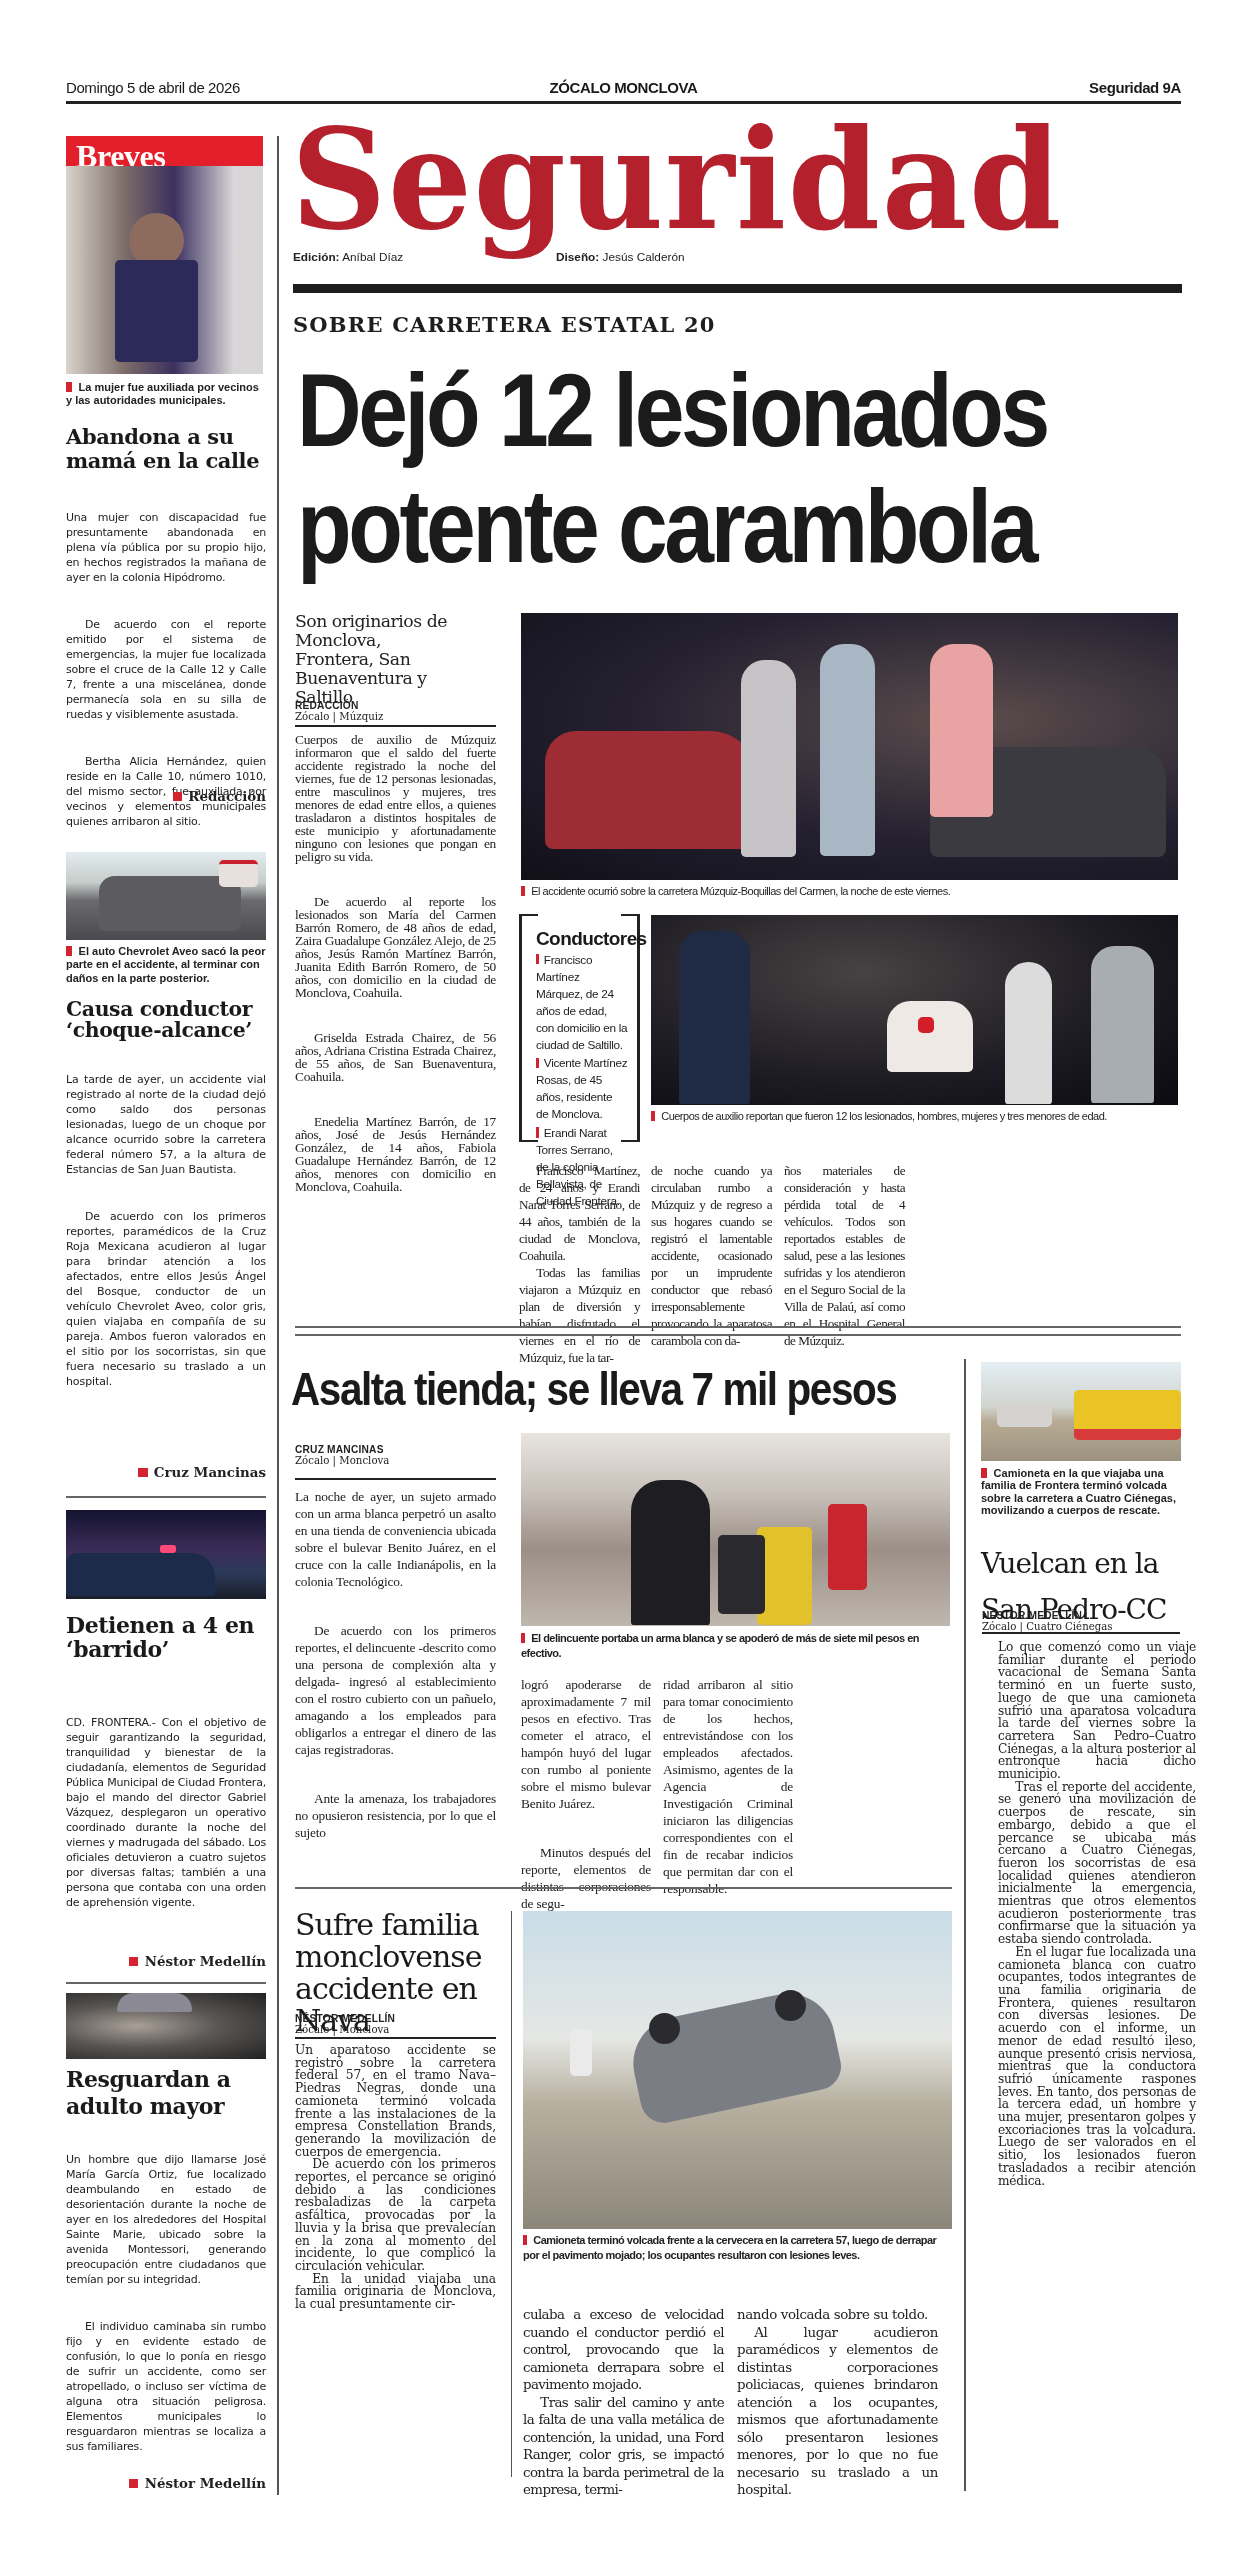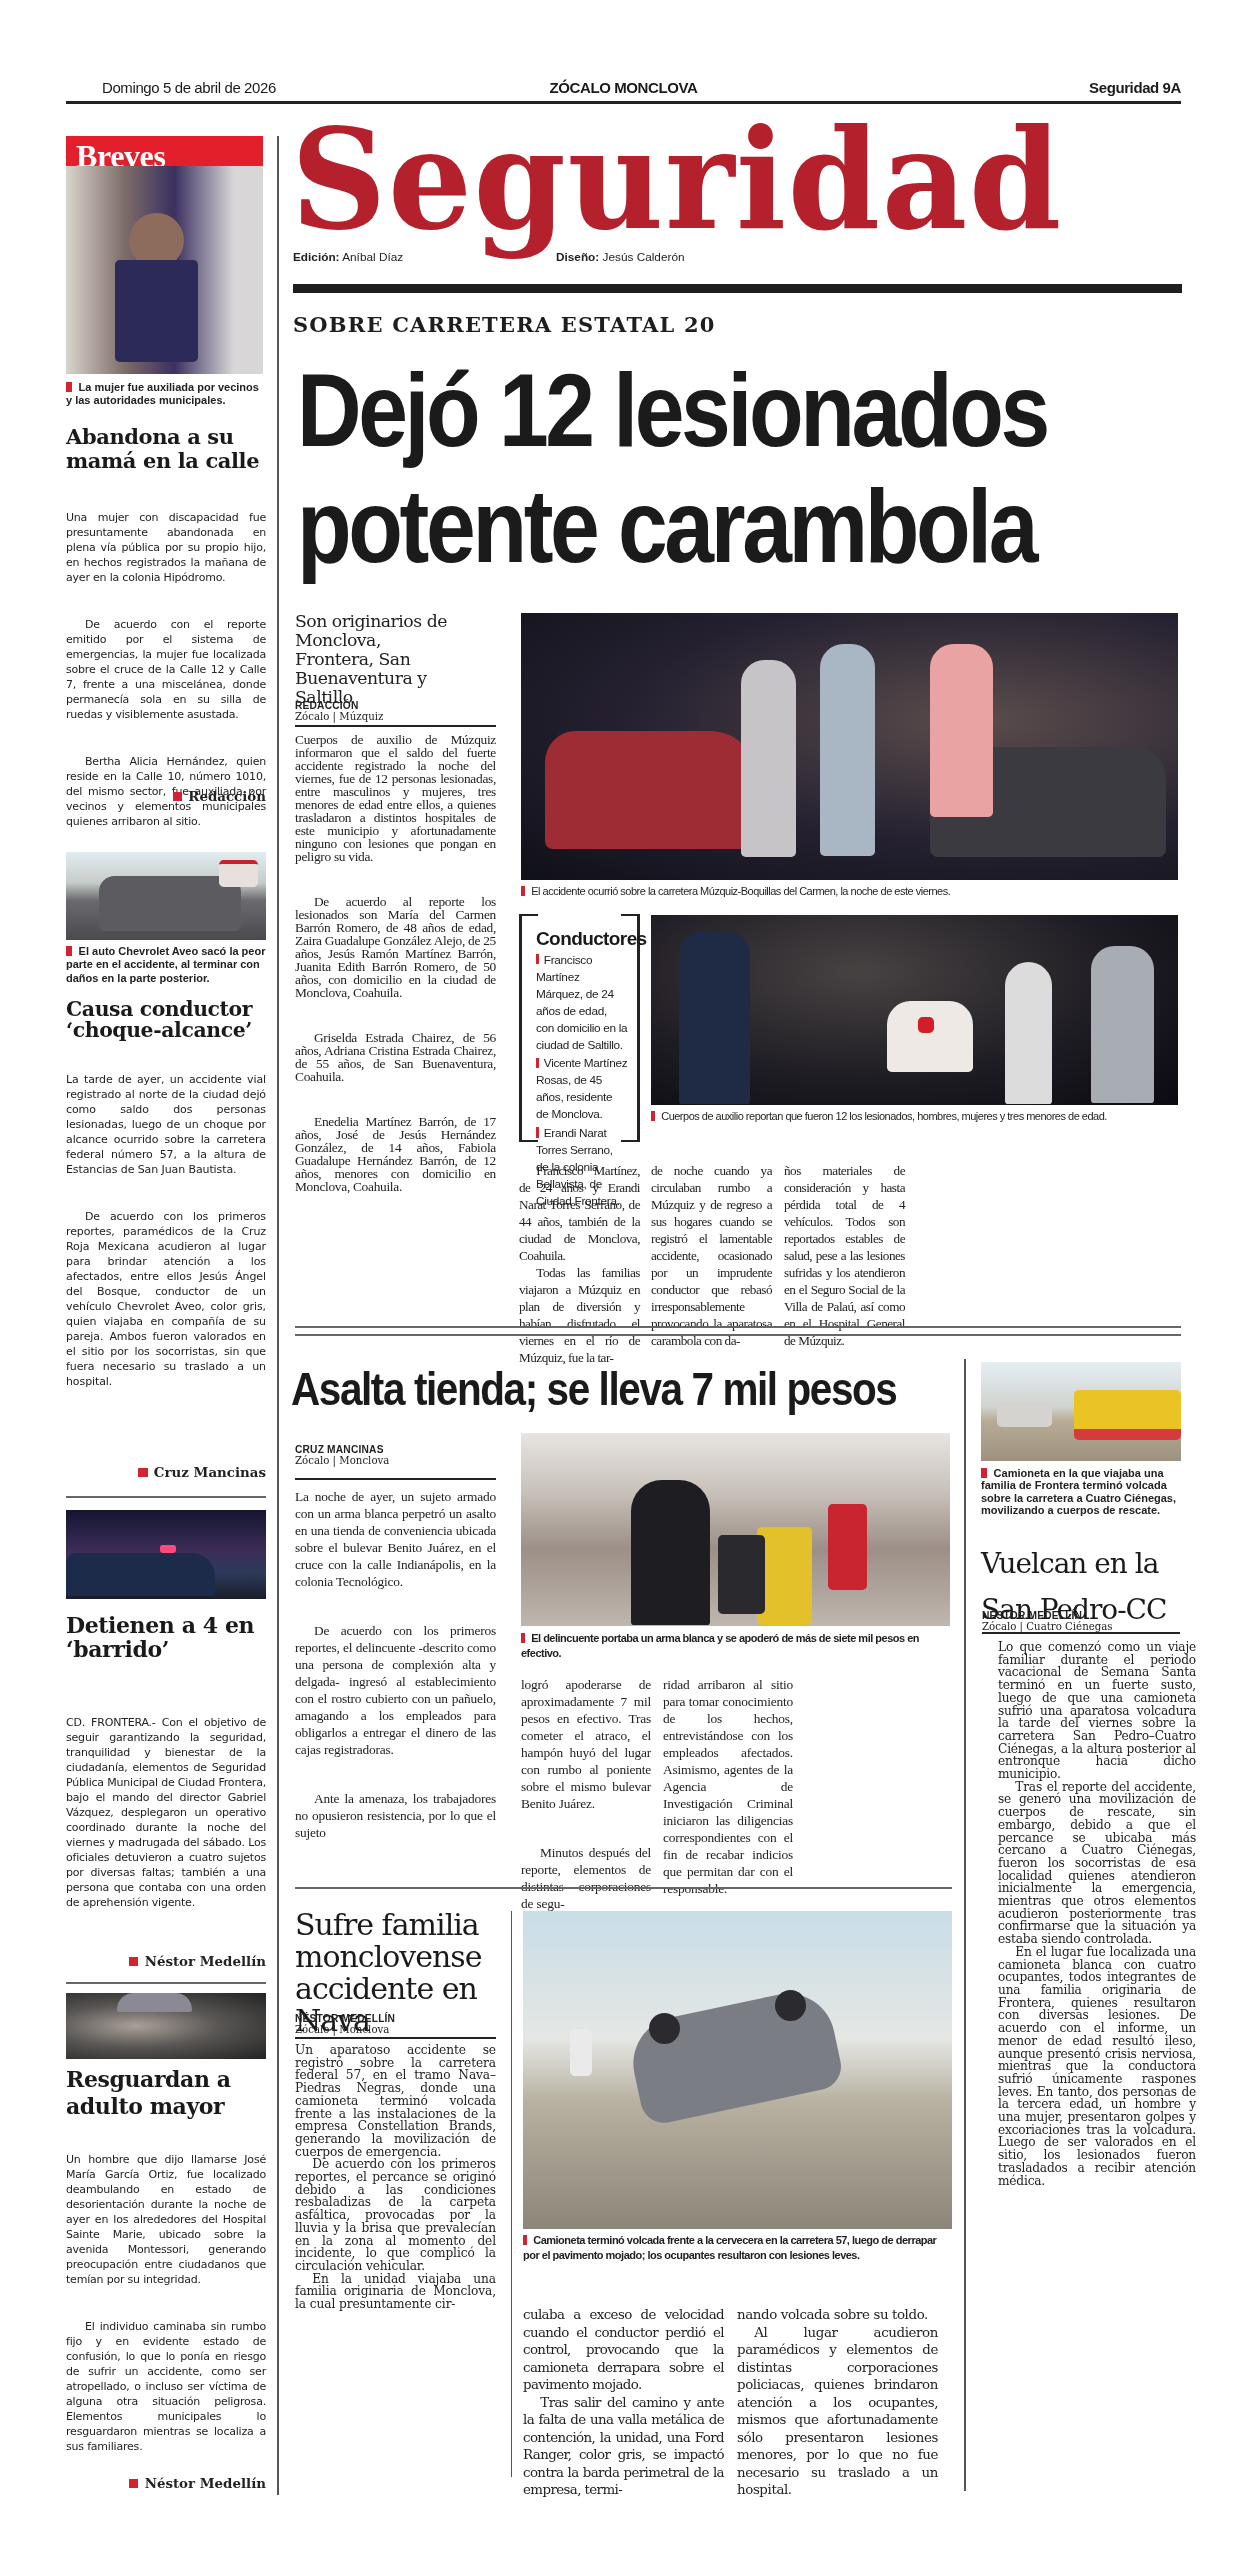--- a/index.html
+++ b/index.html
@@ -3,21 +3,21 @@
 <meta charset="utf-8">
 <style>
   * { box-sizing: border-box; margin: 0; padding: 0; }
   html, body { width: 1248px; height: 2576px; background: #ffffff; }
   body { position: relative; color: #1a1a1a; font-family: "Liberation Serif", serif; overflow: hidden; }
 
   .abs { position: absolute; }
 
   
   .folio { left: 66px; top: 79px; width: 1115px; height: 19px; font-family: "Liberation Sans", sans-serif; font-size: 15px; letter-spacing: -0.4px; }
-  .folio .l { position: absolute; left: 0; top: 0; margin-left: 36px; }
+  .folio .l { position: absolute; left: 0; top: 0; }
   .folio .c { position: absolute; left: 0; width: 100%; text-align: center; top: 0; font-weight: bold; }
   .folio .r { position: absolute; right: 0; top: 0; font-weight: bold; }
   .folio-rule { left: 66px; top: 101px; width: 1115px; height: 3.1px; background: #222; }
 
   
   .masthead { left: 291px; top: 110px; font-family: "DejaVu Serif", serif; font-weight: bold; font-size: 132px; line-height: 1; color: #b5202d; letter-spacing: 1.6px; transform: scaleY(1.05); transform-origin: left top; }
   .credits { left: 293px; top: 250px; font-family: "Liberation Sans", sans-serif; font-size: 11.8px; color: #222; }
   .credits b { font-weight: bold; }
   .credits .d2 { position: absolute; left: 263px; top: 0; white-space: nowrap; }
   .mast-rule { left: 293px; top: 284px; width: 889px; height: 8.6px; background: #1e1e1e; }

